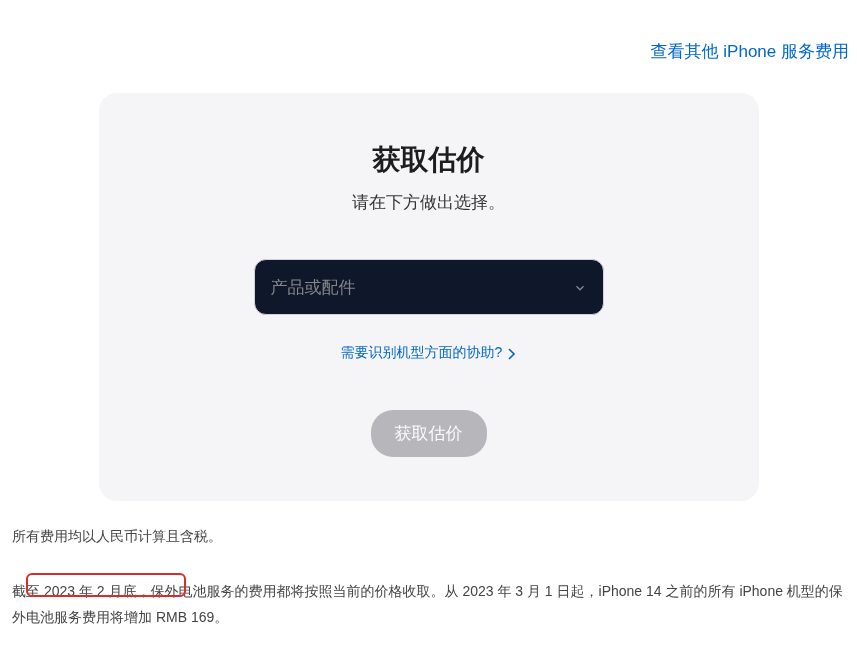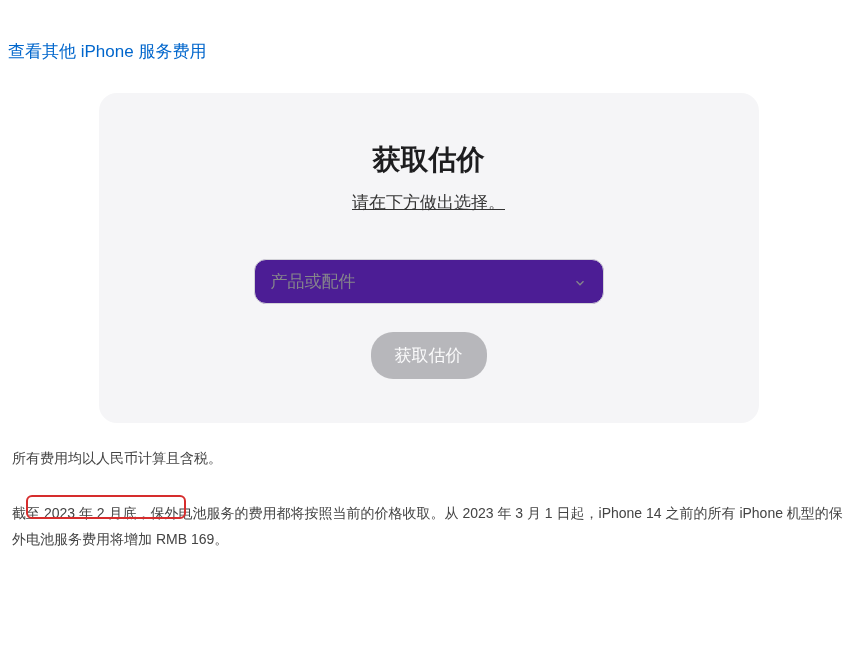--- a/index.html
+++ b/index.html
@@ -12,21 +12,21 @@
       background: #fff;
       width: 857px;
       height: 663px;
       overflow: hidden;
     }
     .container {
       width: 100%;
       padding: 0 8px;
     }
     .top-link {
-      text-align: left;
+      text-align: right;
       padding: 40px 0 30px 0;
     }
     .top-link a {
       color: #0066cc;
       text-decoration: none;
       font-size: 17px;
       font-weight: 400;
     }
     .card {
       background: #f5f5f7;
@@ -39,33 +39,32 @@
     .card-title {
       font-size: 28px;
       font-weight: 600;
       color: #1d1d1f;
       margin-bottom: 12px;
     }
     .card-subtitle {
       font-size: 17px;
       color: #333;
       margin-bottom: 45px;
-      text-decoration: underline;
     }
     .select-wrap {
       position: relative;
       width: 350px;
       margin: 0 auto 28px auto;
     }
     .select-box {
       width: 100%;
-      height: 45px;
+      height: 56px;
       border: 1px solid #d2d2d7;
       border-radius: 12px;
-      background: #4c1d95;
+      background: #0f172a;
       padding: 0 40px 0 16px;
       font-size: 17px;
       color: #86868b;
       text-align: left;
       display: flex;
       align-items: center;
       cursor: pointer;
       position: relative;
     }
     .chevron {
@@ -145,20 +144,30 @@
         <span>产品或配件</span>
         <span class="chevron">
           <svg viewBox="0 0 24 24" fill="none" stroke="#86868b" stroke-width="2.2">
               <polyline points="6 9 12 15 18 9"></polyline>
             </svg>
         </span>
       </div>
     </div>
 
 
+    <div>
+      <a href="#" class="help-link">
+        <span>需要识别机型方面的协助?</span>
+        <span class="chevron-right">
+          <svg viewBox="0 0 8 12" fill="none" stroke="#0066cc" stroke-width="1.6">
+              <polyline points="1 1 6 6 1 11"></polyline>
+            </svg>
+        </span>
+      </a>
+    </div>
 
     <button class="submit-btn">获取估价</button>
   </div>
 
   <div class="footer-text">
     <p class="footer-line1">所有费用均以人民币计算且含税。</p>
     <p>截至 2023 年 2 月底，保外电池服务的费用都将按照当前的价格收取。从 2023 年 3 月 1 日起，iPhone 14 之前的所有 iPhone 机型的保外电池服务费用将增加 RMB 169。</p>
     <div class="footer-annotation"></div>
   </div>
 </div>

